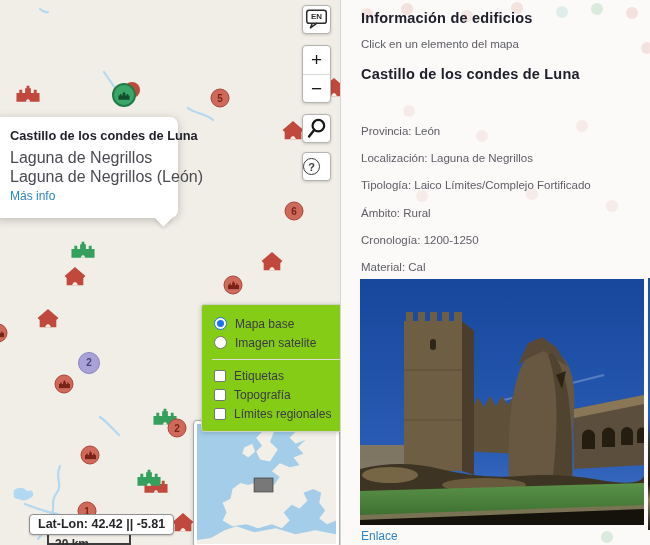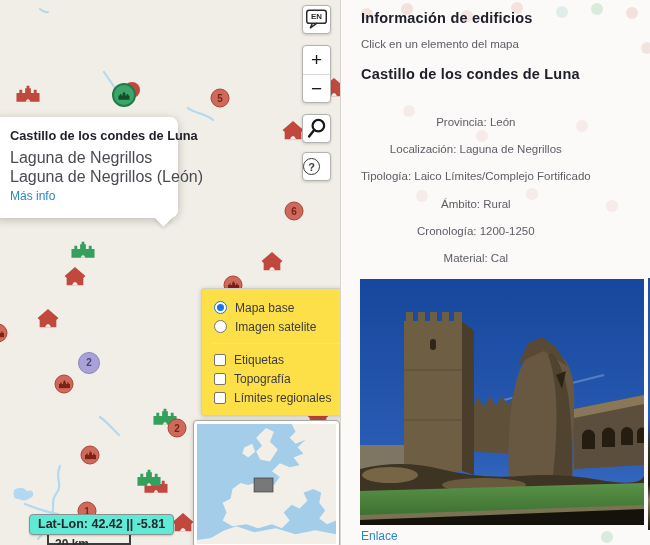--- a/index.html
+++ b/index.html
@@ -34,52 +34,52 @@
   .ctl-lang { top:5px; }
   .zoombox { top:45px; height:58px; display:flex; flex-direction:column; }
   .zbtn { flex:1; background:none; border:none; font-family:inherit; font-size:19px; color:#1c1c1c;
           cursor:pointer; line-height:1; padding:0; }
   .zdiv { height:1px; background:#d8d8d5; }
   .ctl-search { top:114px; }
   .ctl-help { top:152px; }
   .qmark { width:17px; height:17px; border:1.4px solid #3a3a3a; border-radius:50%; color:#3a3a3a;
            font-size:11px; font-weight:bold; display:flex; align-items:center; justify-content:center; }
   
-  .layerbox { position:absolute; left:201px; top:288px; width:156px; background:#fde047; z-index:6;
+  .layerbox { position:absolute; left:201px; top:304px; width:156px; background:#84cc16; z-index:6;
               border:1px solid #cfcfcc; border-radius:3px; box-shadow:0 1px 5px rgba(0,0,0,.18);
               padding:9px 10px 8px 12px; }
   .lrow { display:flex; align-items:center; gap:8px; height:19px; cursor:pointer; }
   .radio { width:13px; height:13px; border:1.5px solid #757575; border-radius:50%; background:#fff;
            display:flex; align-items:center; justify-content:center; flex:none; }
   .radio.checked { border-color:#1a73e8; }
   .radio.checked::after { content:""; width:7px; height:7px; border-radius:50%; background:#1a73e8; }
   .cbox { width:12px; height:12px; border:1.5px solid #757575; border-radius:2px; background:#fff; flex:none; }
   .lbl { font-size:12px; color:#3b3b41; white-space:nowrap; }
   .ldiv { height:1px; background:#ddddda; margin:7px 0 6px -2px; }
   
   .minimap { position:absolute; left:193px; top:420px; width:147px; height:128px; background:#fff;
              border:1px solid #a9a9a6; border-radius:4px; padding:3px; z-index:5;
              box-shadow:0 1px 4px rgba(0,0,0,.2); cursor:pointer; }
   .minimap svg { width:100%; height:100%; display:block; }
   
-  .latlon { position:absolute; left:29px; top:514px; height:21px; background:#5eead4; z-index:7;
+  .latlon { position:absolute; left:29px; top:514px; height:21px; background:#ffffff; z-index:7;
             border:1.5px solid #8f8f8f; border-radius:4px; padding:2px 8px 0 8px; font-size:12.5px;
             font-weight:bold; color:#26262a; white-space:nowrap; box-shadow:0 1px 2px rgba(0,0,0,.18); }
   .scalebar { position:absolute; left:47px; top:534px; width:84px; height:11px; z-index:6;
               border-left:2px solid #3c3c3c; border-right:2px solid #3c3c3c; border-bottom:2px solid #3c3c3c; }
   .scalebar span { font-size:12px; font-weight:bold; color:#2f2f33; padding-left:6px; display:inline-block; margin-top:-3px; }
   
   .panel { position:absolute; left:340px; top:0; width:310px; height:545px; background:#fbfaf8;
            border-left:1px solid #d8d5cf; z-index:10; overflow:hidden; }
   #ghosts { position:absolute; inset:0; z-index:0; }
   .ghost { position:absolute; border-radius:50%; }
   .panel h1 { position:absolute; left:20px; top:10px; font-size:14.5px; color:#20202c; letter-spacing:.2px; z-index:1; }
   .hint { position:absolute; left:20px; top:38px; font-size:11.5px; color:#5d5d66; z-index:1; }
   .panel h2 { position:absolute; left:20px; top:66px; font-size:14.5px; color:#20202c; letter-spacing:.2px; z-index:1; }
-  .details { position:absolute; left:20px; top:109px; z-index:1;text-align:center; }
+  .details { position:absolute; left:20px; top:118px; z-index:1; }
   .detail { font-size:11.5px; color:#5d5d66; line-height:27.2px; white-space:nowrap; }
   .photo { position:absolute; left:19px; top:279px; width:284px; height:246px; z-index:1; cursor:pointer; }
   .photo svg { width:100%; height:100%; display:block; }
   .photo-sliver { position:absolute; left:307px; top:278px; width:3px; height:252px; z-index:1;
     background:linear-gradient(180deg,#1d4fa6 0%,#2a5cb5 55%,#2f3322 68%,#20180f 82%,#8a7a5c 88%,#1c1812 100%); }
   .enlace { position:absolute; left:20px; top:529px; font-size:12px; color:#2c86c8; text-decoration:none; z-index:1; cursor:pointer; }
 </style>
 </head>
 <body>
 

